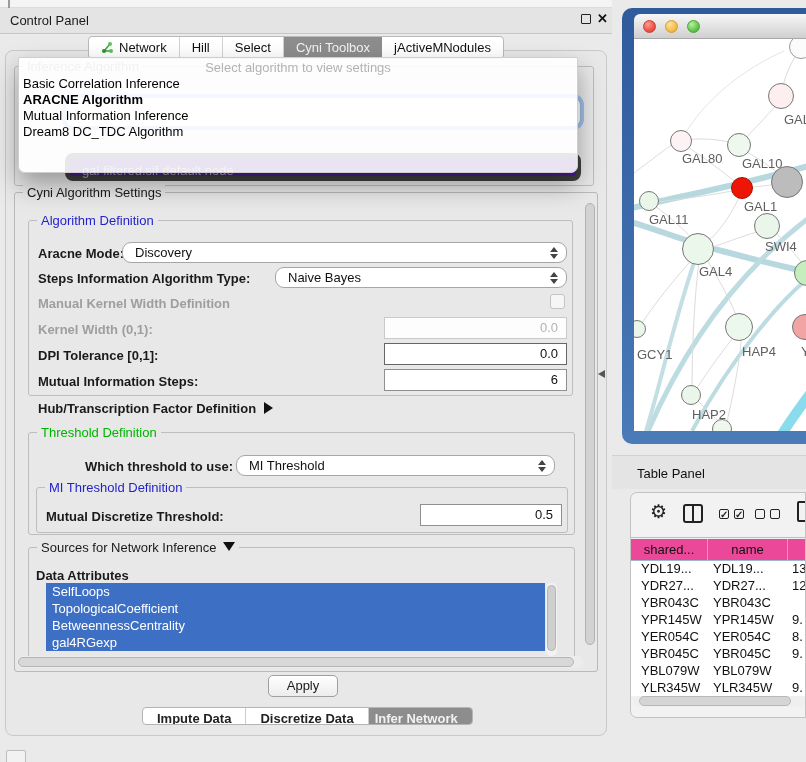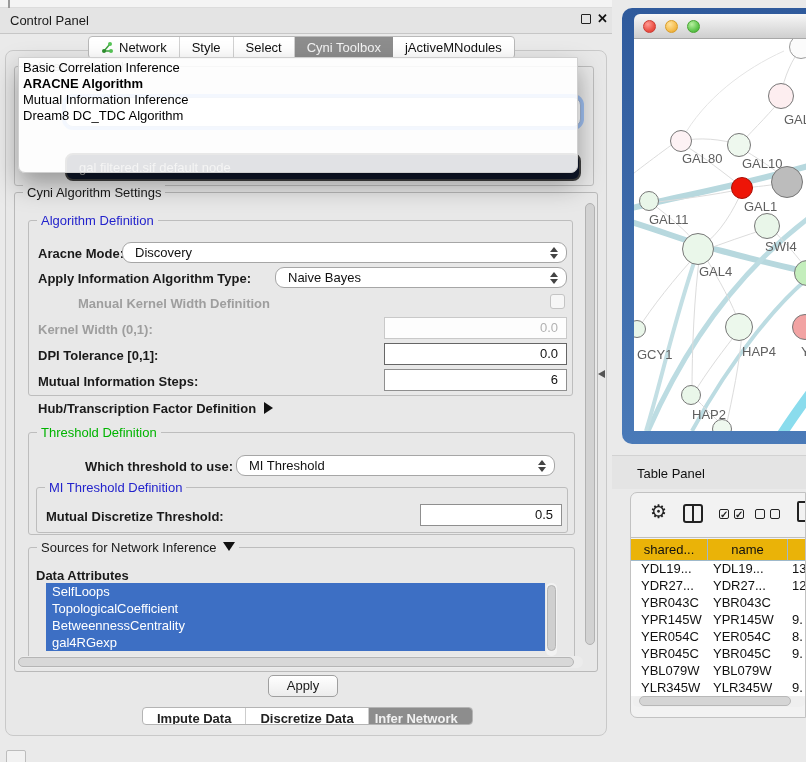--- a/index.html
+++ b/index.html
@@ -28,21 +28,21 @@
   #top-tabs { left:88px; top:36px; height:23px; display:flex; background:#ffffff; border:1px solid #b9b9b9; border-radius:4px; overflow:hidden; z-index:5; }
   .ttab { display:flex; align-items:center; gap:5px; padding:0 12px; font-size:13px; color:#111; border-right:1px solid #d2d2d2; cursor:pointer; white-space:nowrap; }
   .ttab:last-child { border-right:none; }
   .ttab.sel { background:#8d8d8d; color:#f4f4f4; border-right:none; }
   .net-ico { width:13px; height:13px; display:inline-block; }
 
   
   #inference-group { left:14px; top:66px; width:580px; height:120px; border:1px solid #bdbdbd; border-radius:3px; background:#e8e8e8; }
   #inference-group .legend { position:absolute; left:8px; top:-8px; background:#e8e8e8; padding:0 4px; color:#8f8f8f; }
   #algo-combo-ghost { position:absolute; left:50px; top:30px; width:516px; height:30px; background:#fff; border:1px solid #9fb6d8; border-radius:8px; box-shadow:0 0 0 3px rgba(97,156,245,.55); }
-  #net-combo-ghost { position:absolute; left:50px; top:86px; width:516px; height:28px; background:#0f172a; border:2px solid #404040; border-radius:8px; color:#a9a9a9; line-height:26px; padding-left:12px; }
+  #net-combo-ghost { position:absolute; left:50px; top:86px; width:516px; height:28px; background:#4c1d95; border:5px solid #404040; border-radius:8px; color:#a9a9a9; line-height:26px; padding-left:12px; }
 
   
   #algo-popup { left:18px; top:57px; width:560px; height:116px; background:rgba(255,255,255,0.88); border:1px solid #cfcfcf; border-radius:0 0 7px 7px; box-shadow:0 12px 26px rgba(0,0,0,0.35); z-index:10; padding-top:2px; }
   #popup-placeholder { text-align:center; color:#b3b3b3; font-size:13px; height:16px; }
   .popup-item { height:16px; line-height:16px; padding-left:4px; font-size:13px; color:#000; cursor:pointer; }
   .popup-item.sel-bold { font-weight:bold; }
 
   
   #cyni-group { left:14px; top:192px; width:584px; height:480px; border:1px solid #b9b9b9; border-radius:3px; background:#e8e8e8; }
   .legend { position:absolute; left:8px; top:-8px; background:#e8e8e8; padding:0 4px; font-size:13px; }
@@ -111,21 +111,21 @@
   .cb-ico { position:absolute; top:16px; width:10px; height:10px; border:1.5px solid #222; border-radius:2px; font-size:10px; line-height:9px; text-align:center; color:#222; font-weight:bold; cursor:pointer; }
   #page-btn { position:absolute; left:166px; top:8px; width:16px; height:21px; border:2px solid #222; border-radius:2px; background:#f2f2f2; cursor:pointer; }
 
   #tbl { position:absolute; left:0; top:46px; width:176px; height:157px; background:#fff; overflow:hidden; }
   .t-row { display:flex; height:17px; }
   .t-head { height:22px; }
   .t-cell { font-size:13px; color:#111; overflow:hidden; white-space:nowrap; }
   .c1 { width:77px; padding-left:10px; }
   .c2 { width:80px; padding-left:5px; }
   .c3 { flex:1; padding-left:4px; }
-  .t-head .t-cell { background:#eab308; border-right:1px solid #9fb9ca; border-bottom:1px solid #9fb9ca; line-height:21px; text-align:center; padding-left:0; cursor:pointer; }
+  .t-head .t-cell { background:#ec4899; border-right:1px solid #9fb9ca; border-bottom:1px solid #9fb9ca; line-height:21px; text-align:center; padding-left:0; cursor:pointer; }
   #tbl-hscroll { position:absolute; left:2px; top:203px; width:172px; height:11px; background:#efefef; border-radius:5px; }
   #tbl-hscroll .thumb { position:absolute; left:6px; top:0; width:152px; height:10px; background:#d5d5d5; border:1px solid #b8b8b8; border-radius:5px; }
 </style>
 </head>
 <body>
 
 <div class="abs" id="top-strip">
     <span class="nub"></span>
   </div>
 
@@ -143,40 +143,41 @@
           <line x1="3" y1="10" x2="9" y2="3" stroke="#3aa23a" stroke-width="1.4"></line>
           <line x1="3" y1="10" x2="10" y2="10" stroke="#3aa23a" stroke-width="1.4"></line>
           <circle cx="3" cy="10" r="2" fill="#2e8f2e"></circle>
           <circle cx="9" cy="3" r="2" fill="#56c456"></circle>
           <circle cx="10" cy="10" r="2" fill="#56c456"></circle>
         </svg>
     </span>
     <span>Network</span>
   </div>
   <div class="ttab">
-      <span>Style</span>
+      <span>Hill</span>
     </div>
   <div class="ttab">
       <span>Select</span>
     </div>
   <div class="ttab sel">
       <span>Cyni Toolbox</span>
     </div>
   <div class="ttab">
       <span>jActiveMNodules</span>
     </div>
 </div>
 
 <div class="abs" id="inference-group">
   <span class="legend">Inference Algorithm</span>
   <div id="algo-combo-ghost"></div>
   <div id="net-combo-ghost">gal filtered.sif default node</div>
 </div>
 
 <div class="abs" id="algo-popup">
+  <div id="popup-placeholder">Select algorithm to view settings</div>
   <div class="popup-item">Basic Correlation Inference</div>
   <div class="popup-item sel-bold">ARACNE Algorithm</div>
   <div class="popup-item">Mutual Information Inference</div>
   <div class="popup-item">Dream8 DC_TDC Algorithm</div>
 </div>
 
 <div class="abs" id="cyni-group">
   <span class="legend black">Cyni Algorithm Settings</span>
 </div>
 
@@ -186,30 +187,30 @@
 
 <div class="abs row-label" style="left:38px; top:246px;">Aracne Mode:</div>
 <div class="abs combo" style="left:122px; top:242px; width:445px;">
   <span>Discovery</span>
   <span class="stepper">
       <i class="up"></i>
       <i class="dn"></i>
     </span>
 </div>
 
-<div class="abs row-label" style="left:38px; top:271px;">Apply Information Algorithm Type:</div>
+<div class="abs row-label" style="left:38px; top:271px;">Steps Information Algorithm Type:</div>
 <div class="abs combo" style="left:275px; top:267px; width:292px;">
   <span>Naive Bayes</span>
   <span class="stepper">
       <i class="up"></i>
       <i class="dn"></i>
     </span>
 </div>
 
-<div class="abs row-label dis" style="left:38px; top:296px;margin-left:40px;">Manual Kernel Width Definition</div>
+<div class="abs row-label dis" style="left:38px; top:296px;">Manual Kernel Width Definition</div>
 <div class="abs checkbox" style="left:550px; top:294px;"></div>
 
 <div class="abs row-label dis" style="left:38px; top:322px;">Kernel Width (0,1):</div>
 <div class="abs field dis" style="left:384px; top:317px; width:183px;">0.0</div>
 
 <div class="abs row-label" style="left:38px; top:348px;">DPI Tolerance [0,1]:</div>
 <div class="abs field" style="left:384px; top:343px; width:183px; border-color:#666;">0.0</div>
 
 <div class="abs row-label" style="left:38px; top:374px;">Mutual Information Steps:</div>
 <div class="abs field" style="left:384px; top:369px; width:183px;">6</div>

